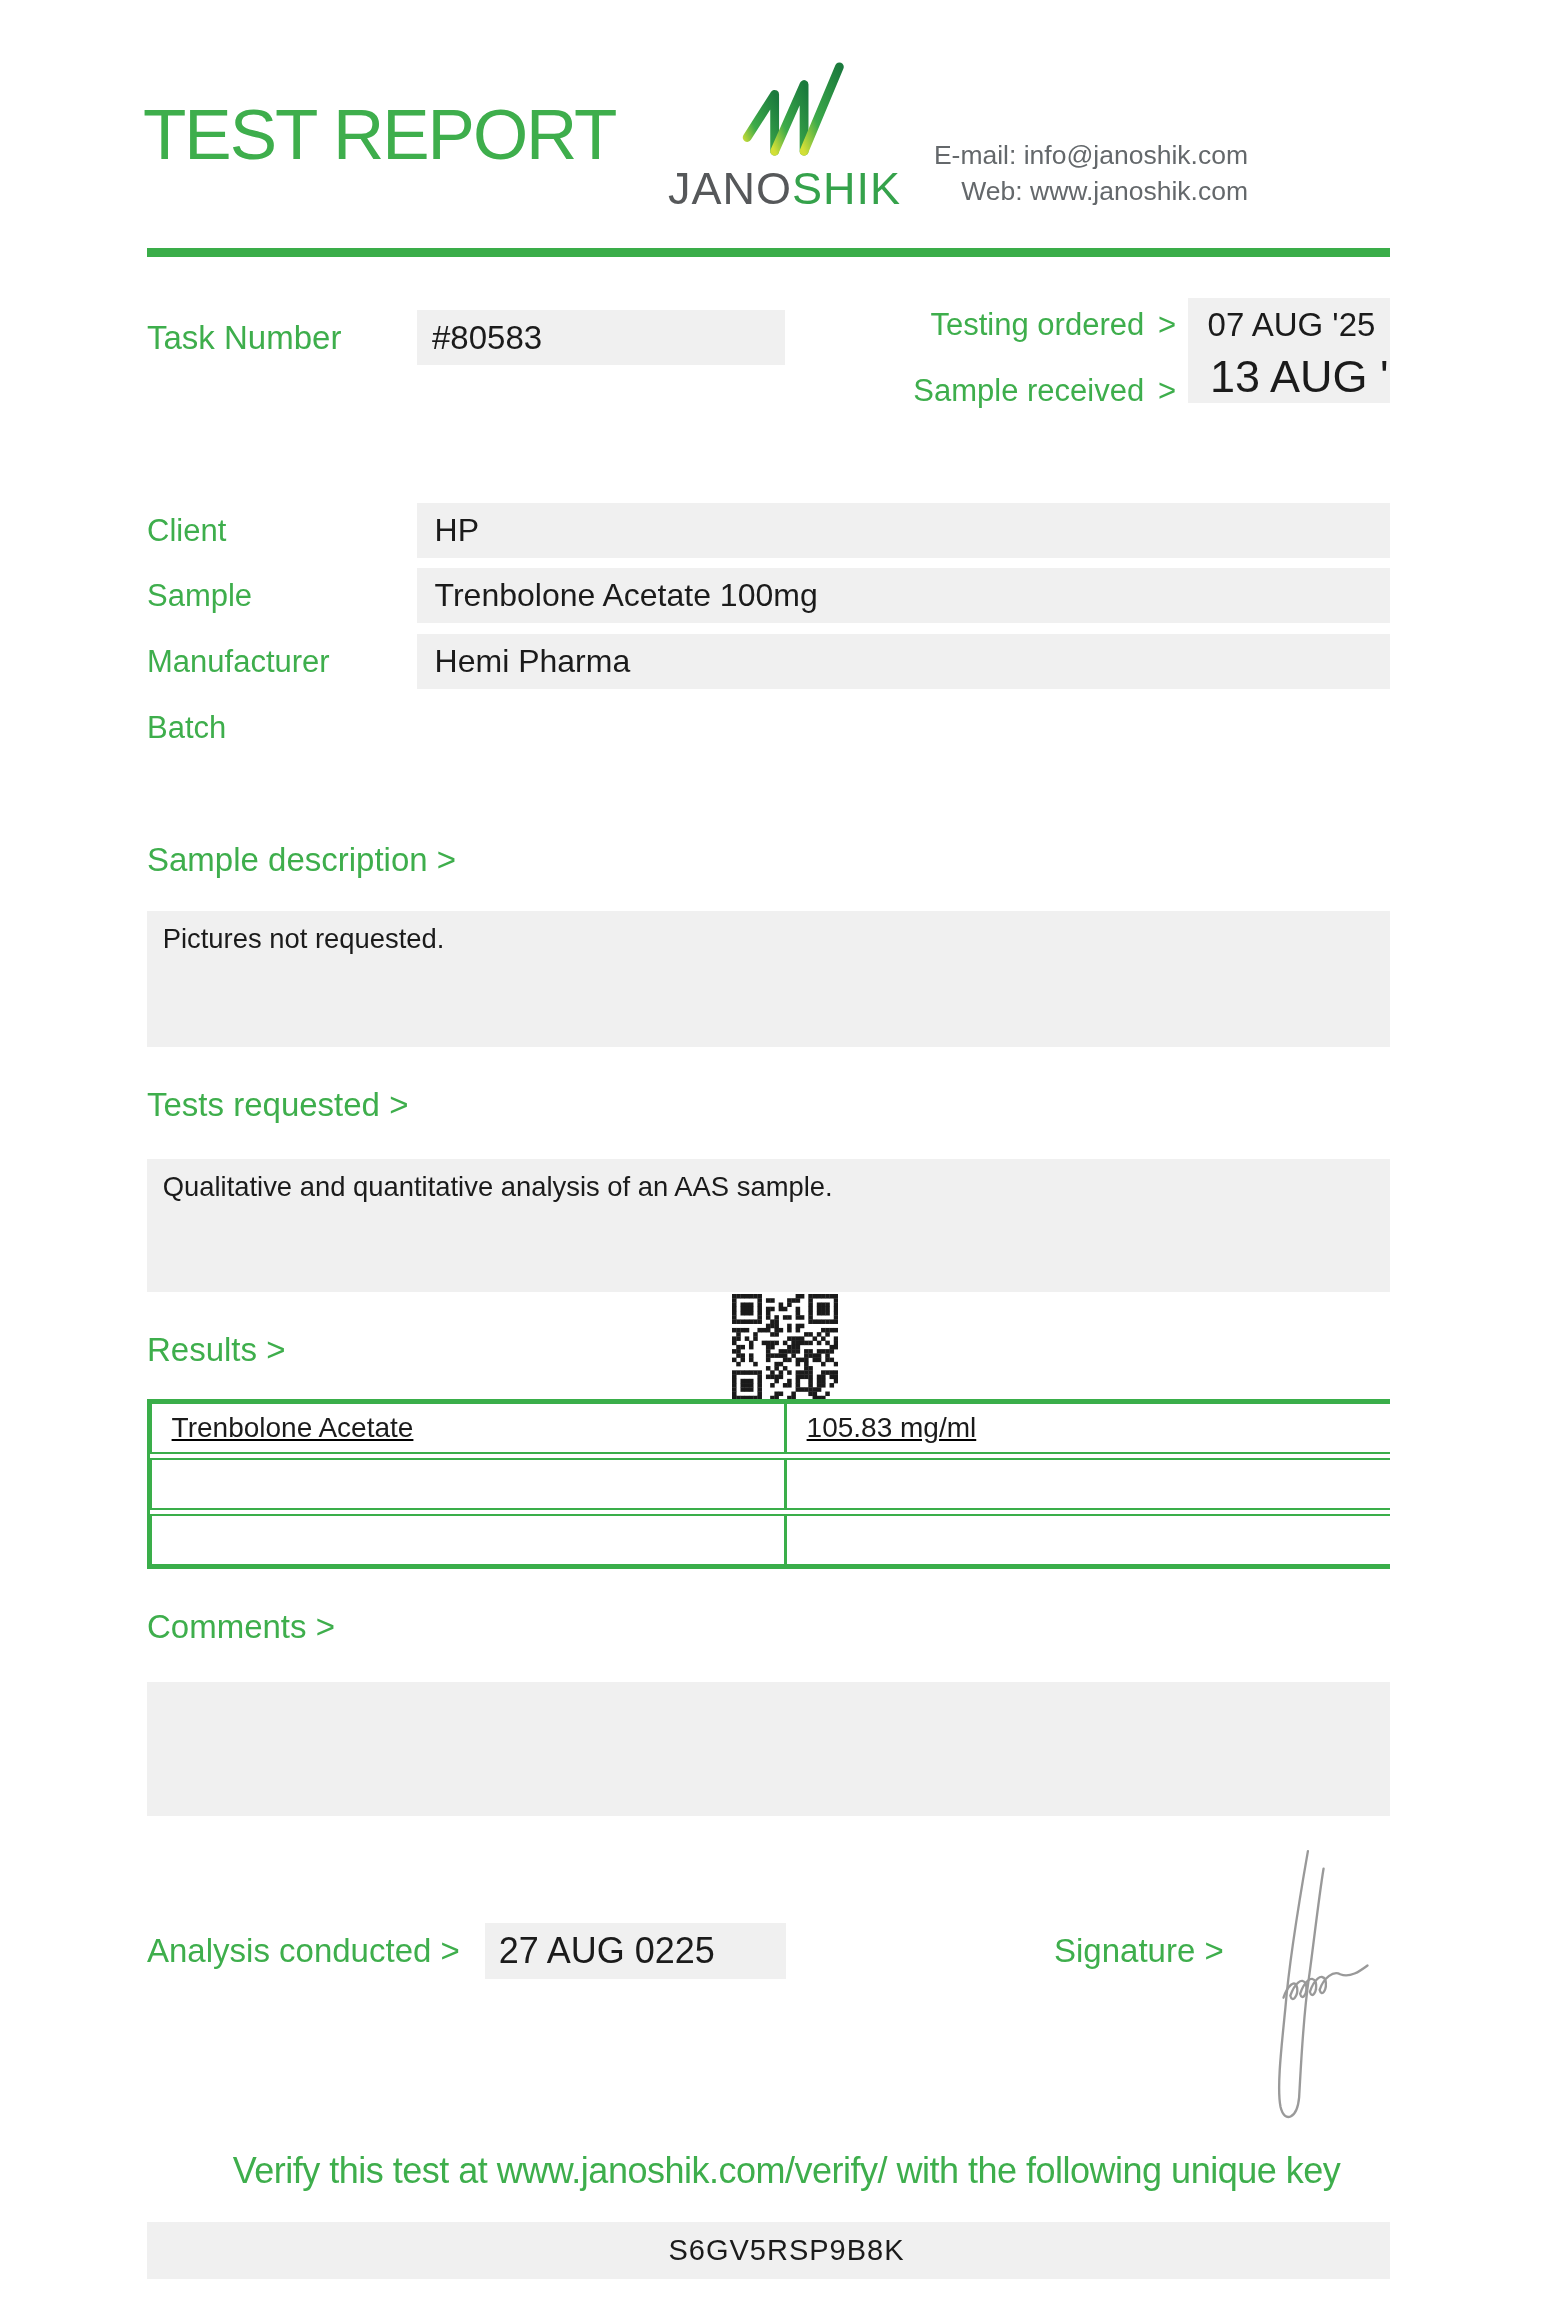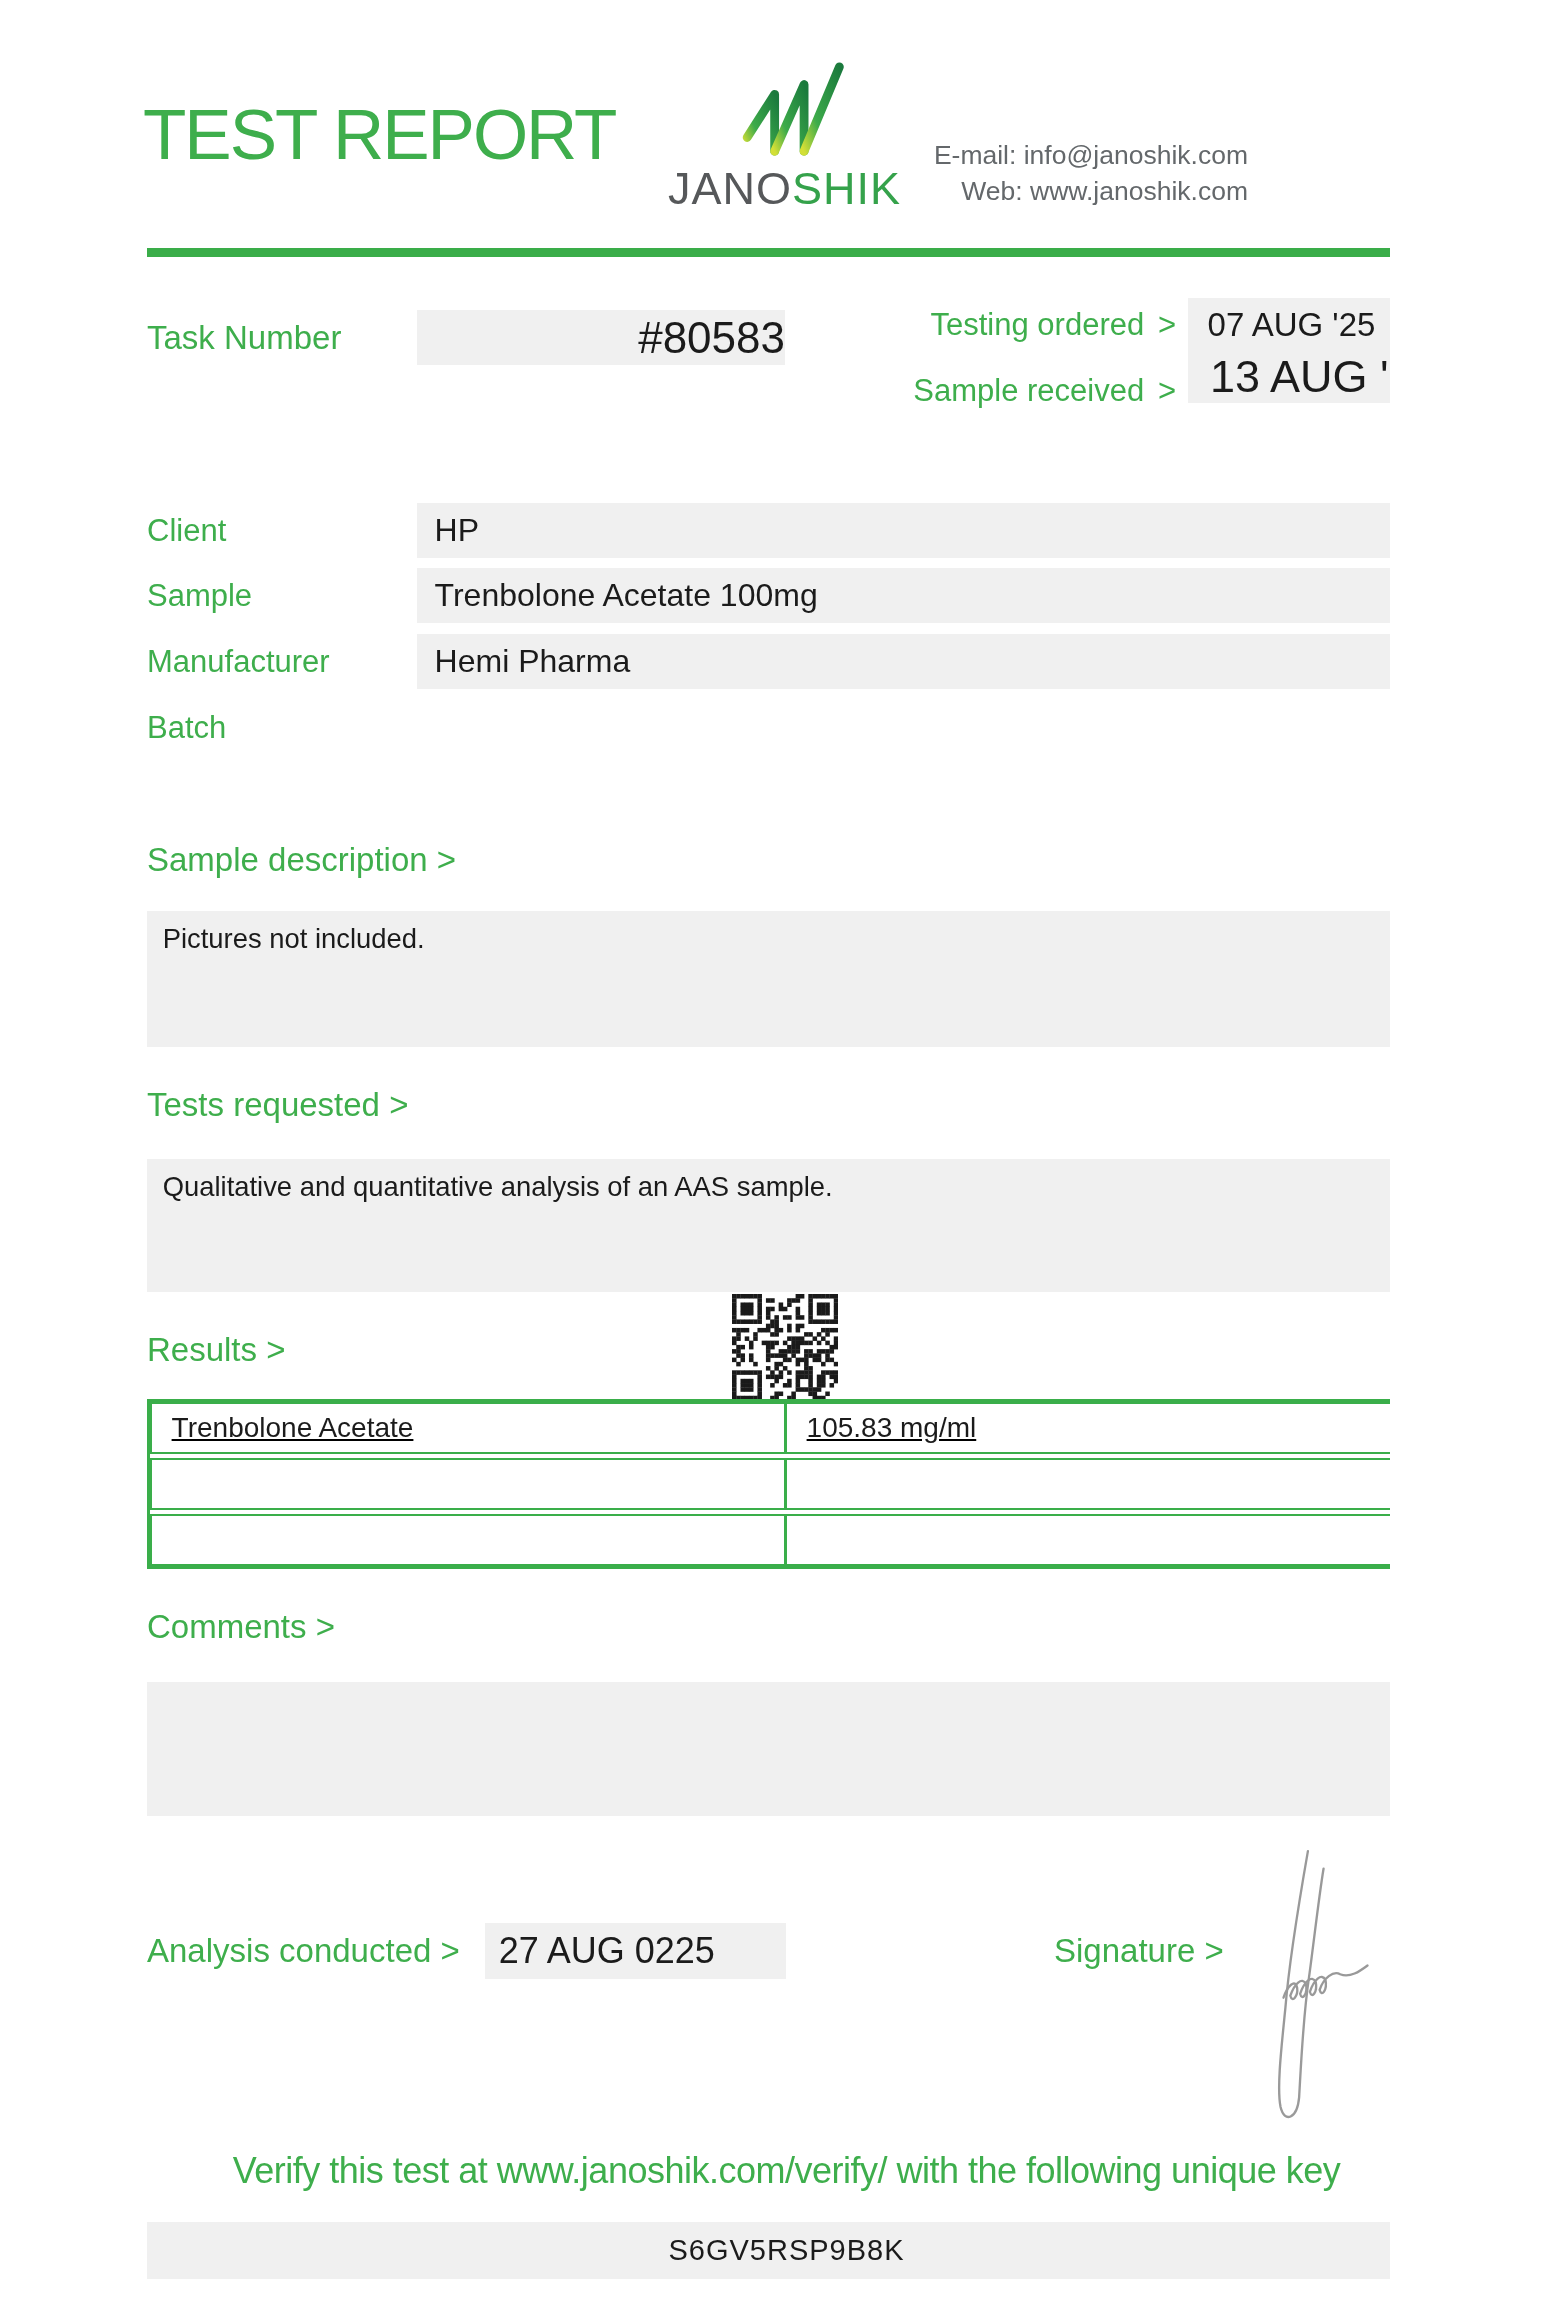--- a/index.html
+++ b/index.html
@@ -20,21 +20,21 @@
   .rule { position:absolute; left:147px; top:248px; width:1279px; height:8.8px; background:#3AAD49; }
 
   
   .glabel { position:absolute; color:#3EAE4C; white-space:nowrap; }
   .gbox   { position:absolute; background:#F0F0F0; color:#1B1B1B; white-space:nowrap; }
   .arrow  { margin-left:13.7px; }
 
   
   .task-label { left:147px; top:310px; height:55px; line-height:55px; font-size:33px; }
   .task-box   { left:417px; top:310px; width:368px; height:55px; line-height:55px;
-                padding-left:15px; font-size:44px;text-align:right; }
+                padding-left:15px; font-size:33px; }
   .ordered-label  { left:882px; top:298px; width:294px; height:53px; line-height:53px;
                     font-size:31px; text-align:right; }
   .ordered-box    { left:1188px; top:298px; width:238px; height:53px; line-height:53px;
                     padding-left:19.6px; font-size:33px; }
   .received-label { left:882px; top:364px; width:294px; height:53px; line-height:53px;
                     font-size:31px; text-align:right; }
   .received-box   { left:1188px; top:350px; width:238px; height:53px; line-height:53px;
                     padding-left:22px; font-size:45px; }
 
   
@@ -131,21 +131,21 @@
 
   <div class="glabel info-label r1">Sample</div>
   <div class="gbox info-box r1">Trenbolone Acetate 100mg</div>
 
   <div class="glabel info-label r2">Manufacturer</div>
   <div class="gbox info-box r2">Hemi Pharma</div>
 
   <div class="glabel info-label r3">Batch</div>
 
   <div class="glabel sec-label sampdesc-label">Sample description &gt;</div>
-  <div class="gbox sampdesc-box">Pictures not included.</div>
+  <div class="gbox sampdesc-box">Pictures not requested.</div>
 
   <div class="glabel sec-label tests-label">Tests requested &gt;</div>
   <div class="gbox tests-box">Qualitative and quantitative analysis of an AAS sample.</div>
 
   <svg id="qr" class="qr" width="106" height="106" viewBox="0 0 108 108" fill="#1a1a1a">
       <rect x="64.80000000000001" y="0" width="4.62" height="4.62"></rect>
       <rect x="69.12" y="0" width="4.62" height="4.62"></rect>
       <rect x="34.56" y="4.32" width="4.62" height="4.62"></rect>
       <rect x="38.88" y="4.32" width="4.62" height="4.62"></rect>
       <rect x="56.160000000000004" y="4.32" width="4.62" height="4.62"></rect>

